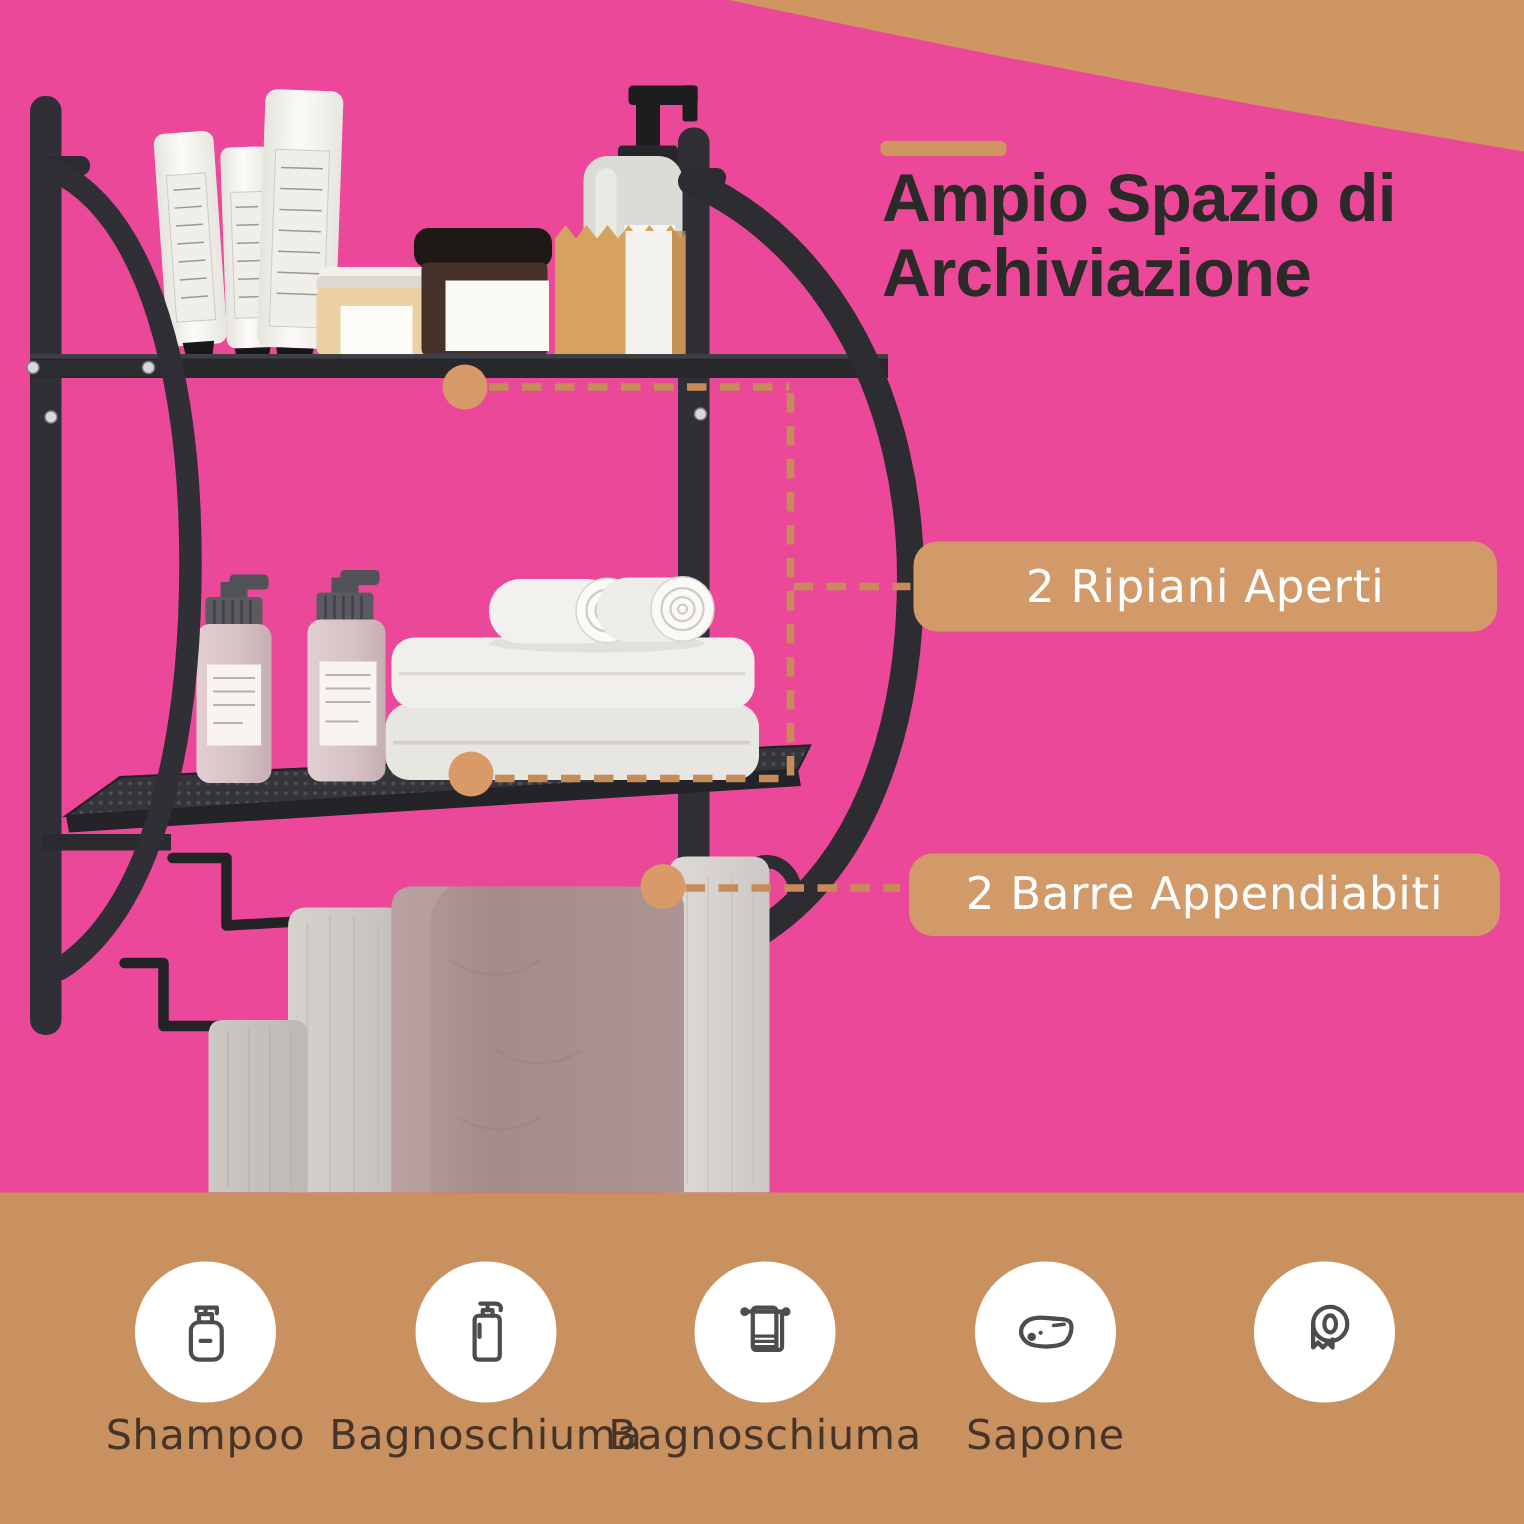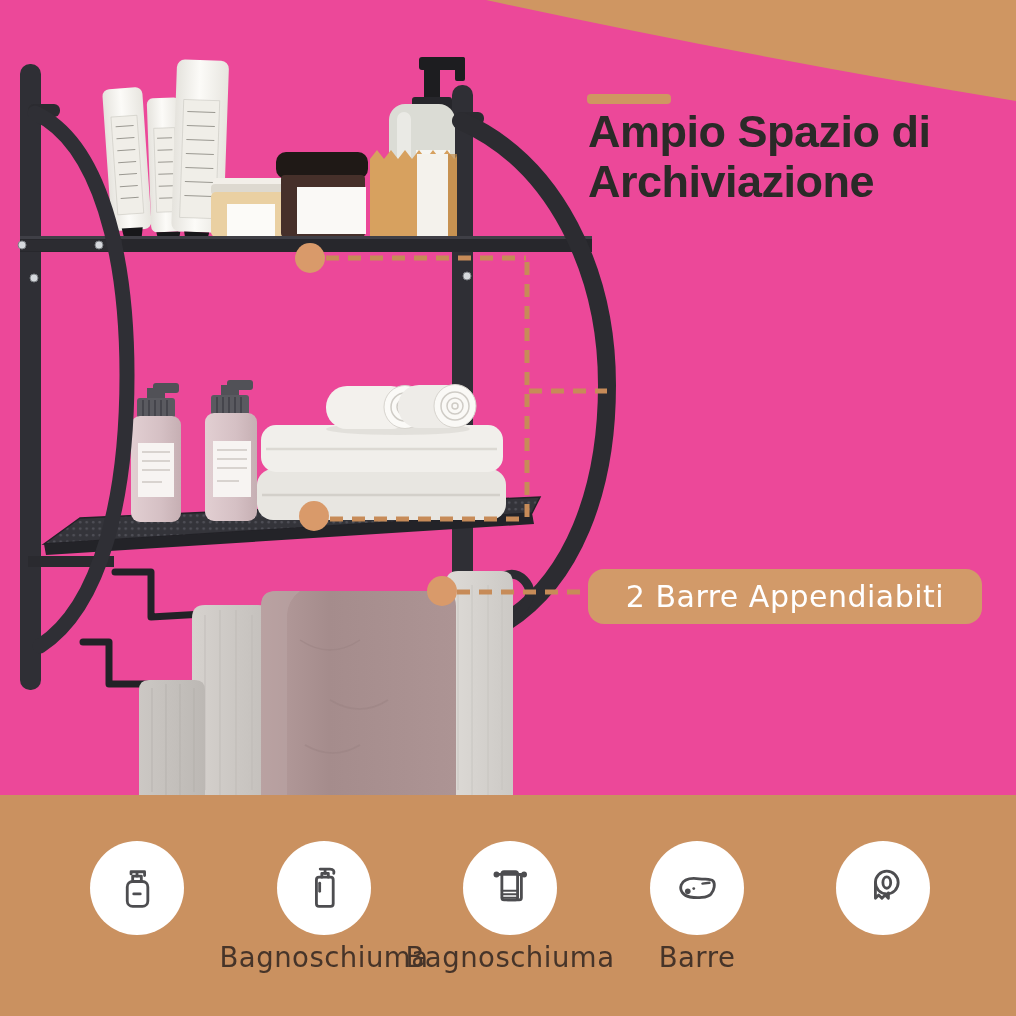--- a/index.html
+++ b/index.html
@@ -10,21 +10,21 @@
   .accent-bar{left:587px;top:94px;width:84px;height:10px;background:#cf9662;border-radius:4px;}
   .title{left:588px;top:107px;width:430px;
          font-family:"Liberation Sans",sans-serif;font-weight:bold;
          font-size:45px;line-height:50px;letter-spacing:-0.5px;
          color:#2b2a28;white-space:pre-line;}
   
   .callout{display:flex;align-items:center;justify-content:center;
            background:#d29a69;color:#ffffff;border-radius:16px;
            font-size:30px;letter-spacing:0.5px;}
   .callout-1{left:609px;top:361px;width:389px;height:60px;}
-  .callout-2{left:588px;top:569px;width:394px;height:55px;}
+  .callout-2{left:606px;top:569px;width:394px;height:55px;}
   
   .band{left:0;top:795px;width:1016px;height:221px;background:#ca9160;}
   .feature-circle{top:841px;width:94px;height:94px;border-radius:50%;background:#ffffff;
                   display:flex;align-items:center;justify-content:center;}
   .feature-label{top:941px;width:240px;text-align:center;
                  font-size:27.5px;color:#463429;letter-spacing:0.5px;}
   .c1{left:90px;}  .l1{left:17px;}
   .c2{left:277px;} .l2{left:204px;}
   .c3{left:463px;} .l3{left:390px;}
   .c4{left:650px;} .l4{left:577px;}
@@ -235,20 +235,23 @@
       <circle cx="310" cy="258" r="15"></circle>
       <circle cx="314" cy="516" r="15"></circle>
       <circle cx="442" cy="591" r="15"></circle>
     </g>
   </svg>
 
   <div class="abs accent-bar"></div>
   <div class="abs title">Ampio Spazio di
 Archiviazione</div>
 
+  <div class="abs callout callout-1">
+    <span>2 Ripiani Aperti</span>
+  </div>
   <div class="abs callout callout-2">
     <span>2 Barre Appendiabiti</span>
   </div>
 
   <div class="abs band"></div>
 
   <div class="abs feature-circle c1">
     <svg width="52" height="52" viewBox="0 0 48 48" fill="none" stroke="#4d4d50" stroke-width="2.6" stroke-linecap="round" stroke-linejoin="round">
       <rect x="15" y="18" width="19" height="23" rx="5"></rect>
       <path d="M21,29.5 H27"></path>
@@ -283,17 +286,18 @@
     </svg>
   </div>
   <div class="abs feature-circle c5">
     <svg width="52" height="52" viewBox="0 0 48 48" fill="none" stroke="#4d4d50" stroke-width="2.6" stroke-linecap="round" stroke-linejoin="round">
       <circle cx="27.5" cy="19" r="10.5"></circle>
       <ellipse cx="27.5" cy="19" rx="3.6" ry="5.2"></ellipse>
       <path d="M17,19 V33.5 L20,30.5 L23,33.5 L26,30.5 L29,33.5 V28.5"></path>
     </svg>
   </div>
 
+  <div class="abs feature-label l1">Shampoo</div>
   <div class="abs feature-label l2">Bagnoschiuma</div>
   <div class="abs feature-label l3">Bagnoschiuma</div>
-  <div class="abs feature-label l4">Barre</div>
+  <div class="abs feature-label l4">Sapone</div>
 
 </div>
 
 </body></html>

